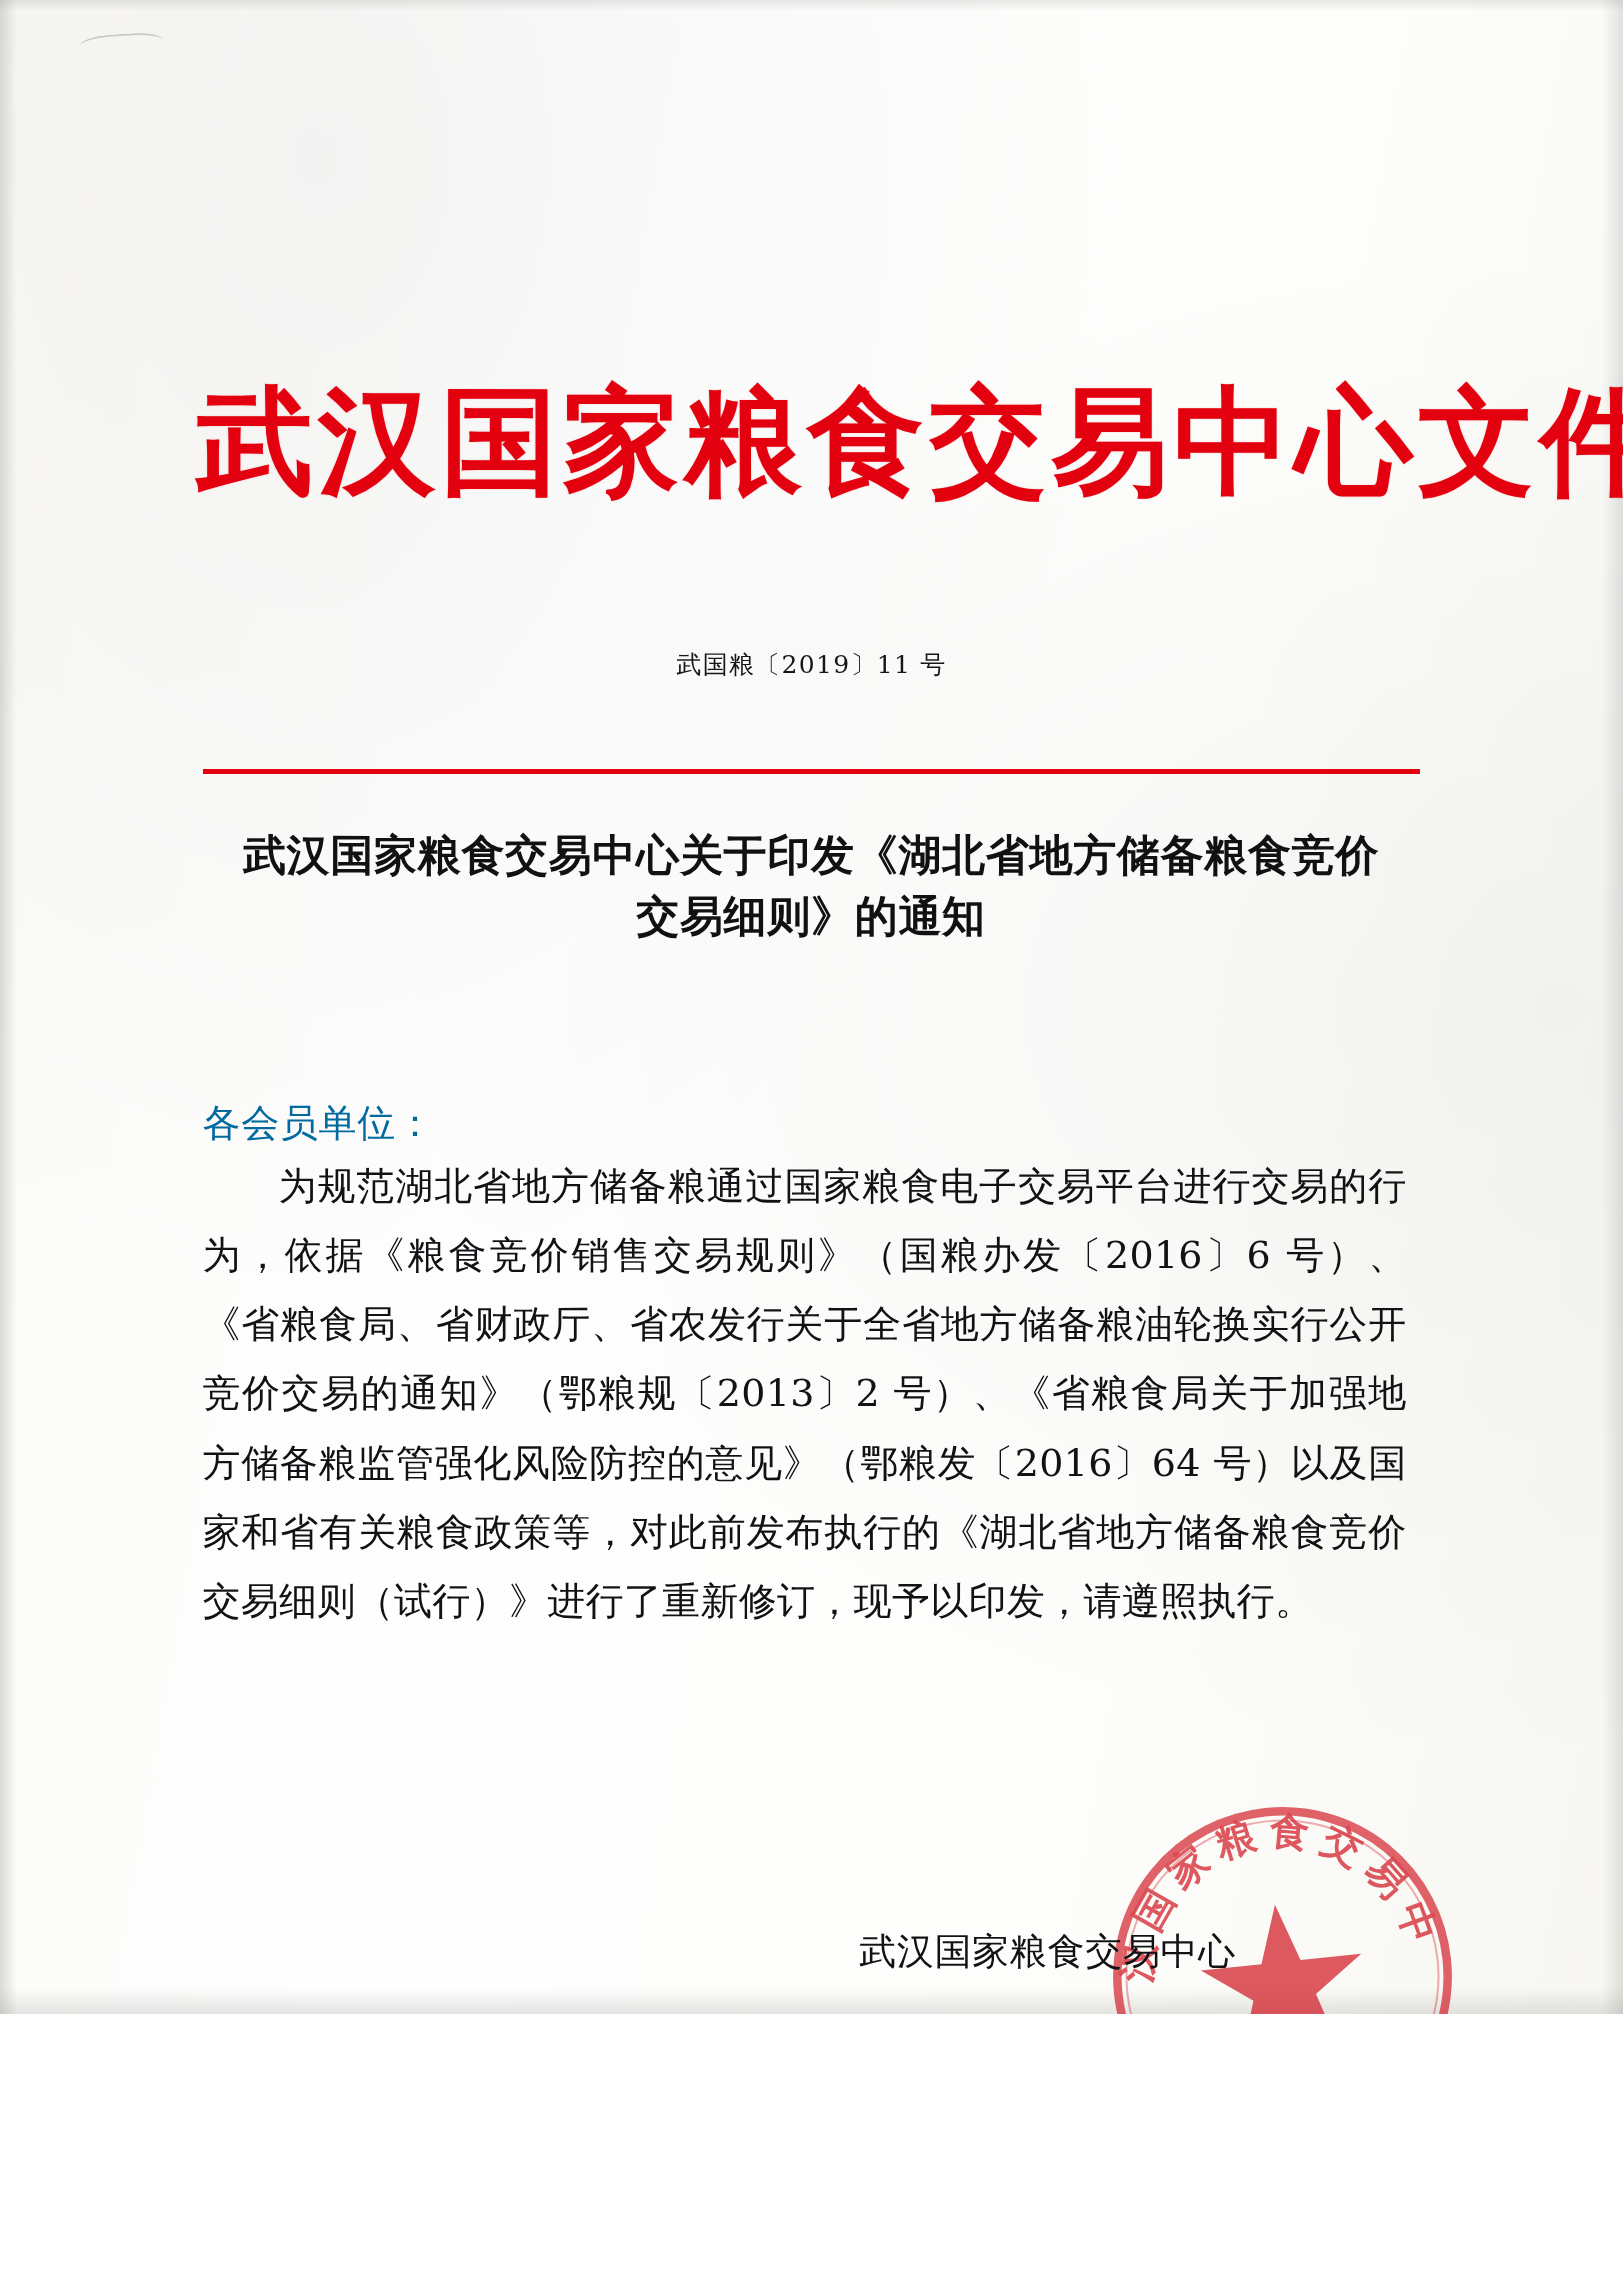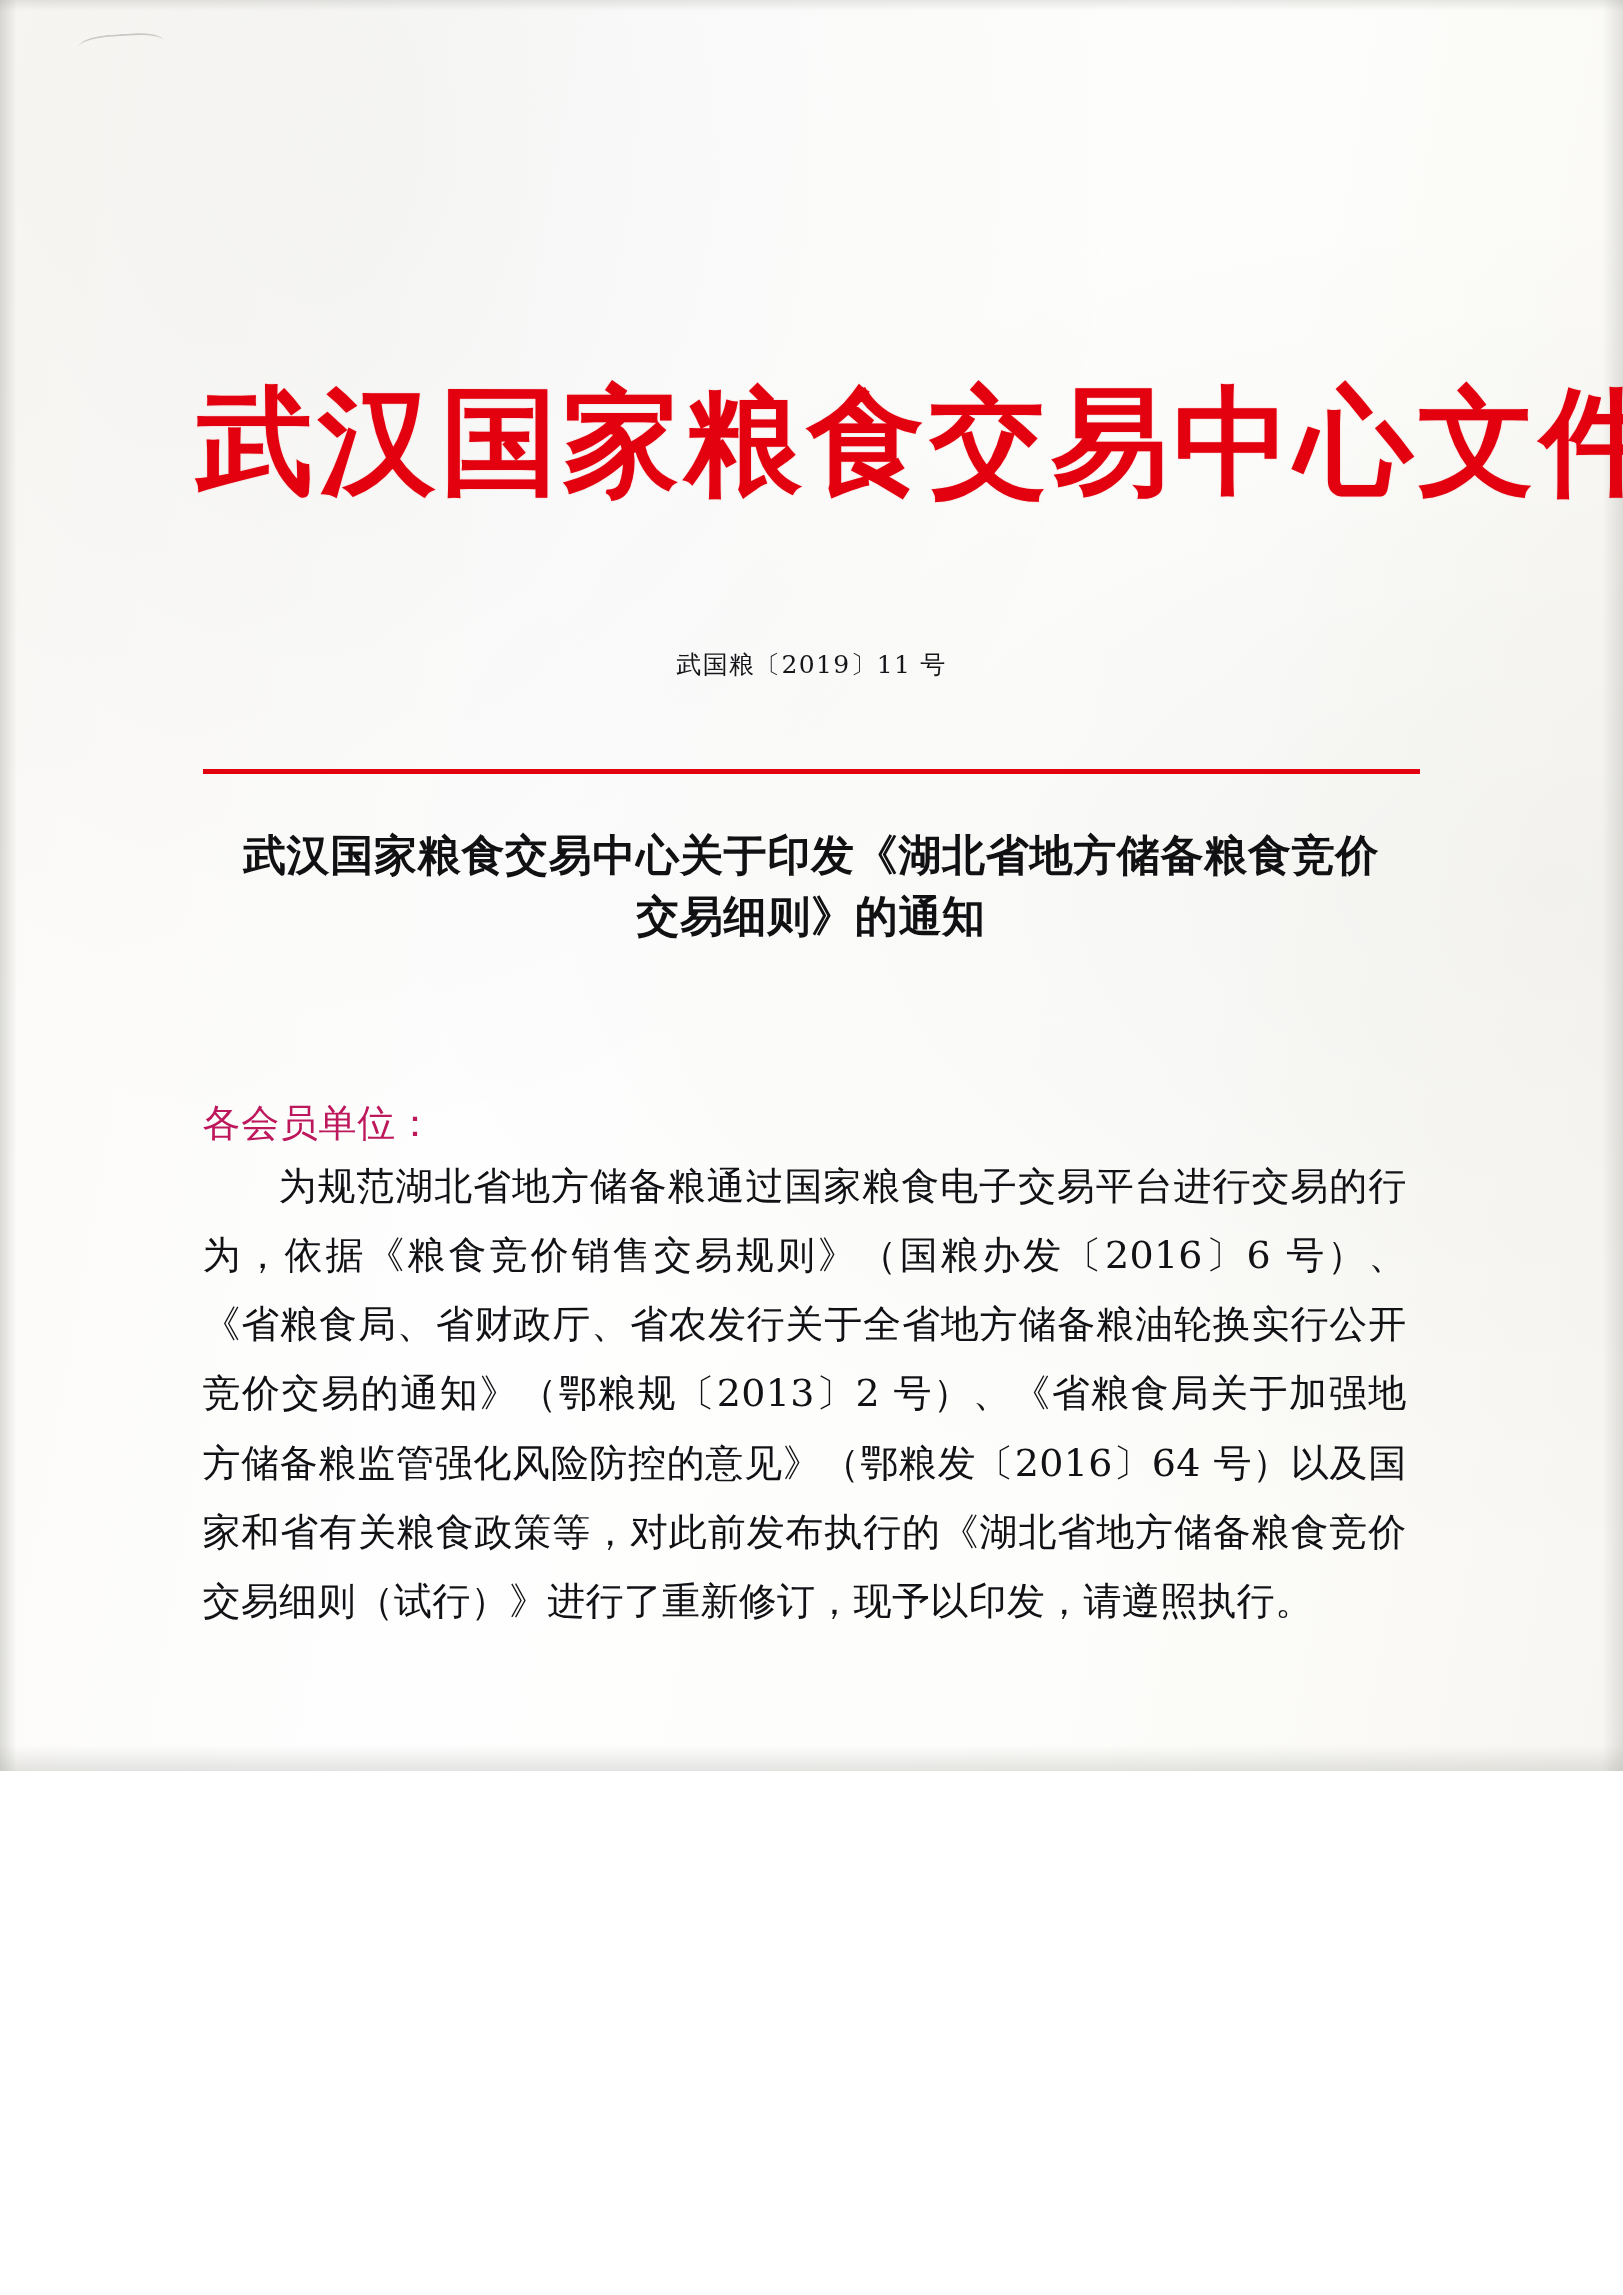--- a/index.html
+++ b/index.html
@@ -6,21 +6,21 @@
     margin: 0;
     padding: 0;
     background: #ffffff;
   }
   body {
     font-family: "DejaVu Serif", "Liberation Serif", serif;
   }
   .page {
     position: relative;
     width: 1624px;
-    height: 1771px;
+    height: 2014px;
     background: #fdfcfa;
     overflow: hidden;
   }
   
   .paper-tone {
     position: absolute;
     inset: 0;
     background:
       radial-gradient(ellipse at 20% 8%, rgba(0,0,0,0.035), rgba(0,0,0,0) 45%),
       radial-gradient(ellipse at 95% 50%, rgba(0,0,0,0.03), rgba(0,0,0,0) 55%),
@@ -127,21 +127,21 @@
     letter-spacing: 0.7px;
   }
 
   
   .salutation {
     position: absolute;
     left: 6.5px;
     top: 1093px;
     font-size: 38px;
     line-height: 1.6;
-    color: #be185d;
+    color: #0369a1;
     letter-spacing: 0.7px;
   }
   .body-text {
     position: absolute;
     left: 6.5px;
     top: 1152px;
     width: 1204px;
     font-size: 38px;
     line-height: 1.82;
     color: #121216;

